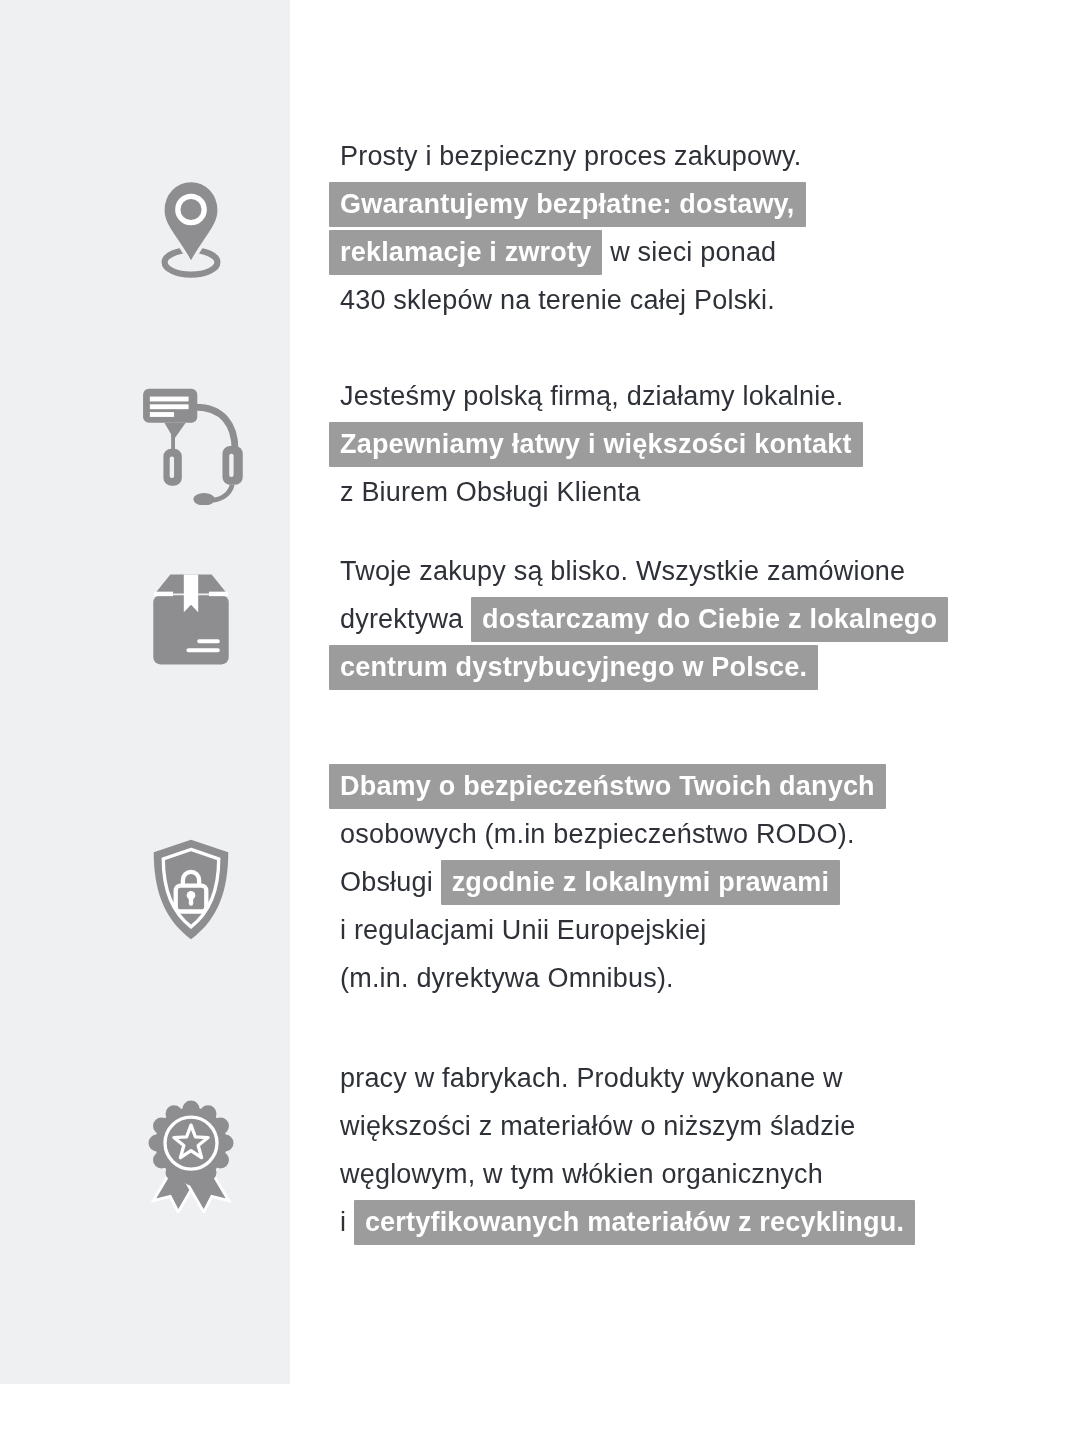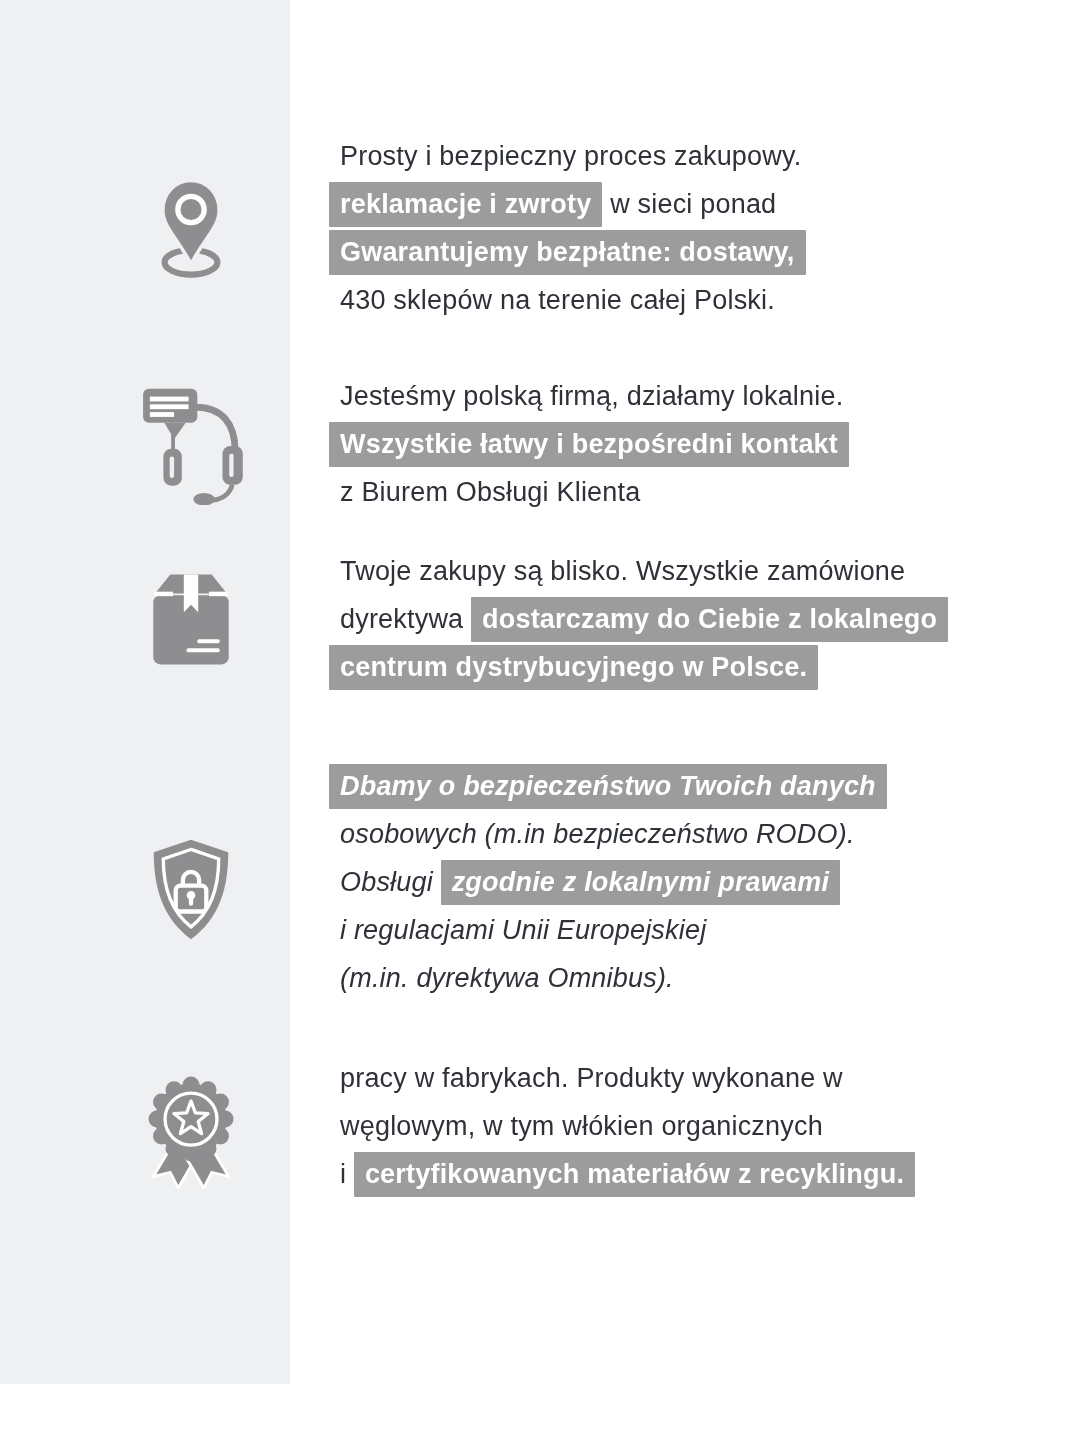--- a/index.html
+++ b/index.html
@@ -28,25 +28,25 @@
         <ellipse cx="50" cy="99" rx="30" ry="14" fill="none" stroke="#8e8e90" stroke-width="7"></ellipse>
         <path d="M50 6 C32 6 18 21 18 40 C18 59 36 73 50 101 C64 73 82 59 82 40 C82 21 68 6 50 6 Z" fill="#8e8e90" stroke="#eef0f1" stroke-width="4"></path>
         <circle cx="50" cy="39" r="15" fill="none" stroke="#ffffff" stroke-width="6"></circle>
       </svg>
     </div>
     <div class="text-cell">
       <div class="line">
           <span class="seg">Prosty i bezpieczny proces zakupowy.</span>
         </div>
       <div class="line">
+          <span class="seg hl">Gwarantujemy bezpłatne: dostawy,</span>
+        </div>
+      <div class="line">
           <span class="seg hl">reklamacje i zwroty</span>
           <span class="seg"> w sieci ponad</span>
-        </div>
-      <div class="line">
-          <span class="seg hl">Gwarantujemy bezpłatne: dostawy,</span>
         </div>
       <div class="line">
           <span class="seg">430 sklepów na terenie całej Polski.</span>
         </div>
     </div>
   </section>
 
   <section class="row" style="top:372px;text-align:center;">
     <div class="icon-cell">
       <svg width="112" height="121" viewBox="0 0 115 125">
@@ -63,21 +63,21 @@
         <rect x="97" y="72" width="4.5" height="24" rx="2" fill="#eef0f1"></rect>
         <path d="M100 104 C98 113 90 119 80 120" stroke="#8e8e90" stroke-width="5" fill="none"></path>
         <ellipse cx="71" cy="119" rx="11" ry="6.5" fill="#8e8e90"></ellipse>
       </svg>
     </div>
     <div class="text-cell">
       <div class="line">
           <span class="seg">Jesteśmy polską firmą, działamy lokalnie.</span>
         </div>
       <div class="line">
-          <span class="seg hl">Wszystkie łatwy i bezpośredni kontakt</span>
+          <span class="seg hl">Zapewniamy łatwy i większości kontakt</span>
         </div>
       <div class="line">
           <span class="seg">z Biurem Obsługi Klienta</span>
         </div>
     </div>
   </section>
 
   <section class="row" style="top:547px;">
     <div class="icon-cell">
       <svg width="90" height="97" viewBox="0 0 100 108">
@@ -97,21 +97,21 @@
       <div class="line">
           <span class="seg">dyrektywa </span>
           <span class="seg hl">dostarczamy do Ciebie z lokalnego</span>
         </div>
       <div class="line">
           <span class="seg hl">centrum dystrybucyjnego w Polsce.</span>
         </div>
     </div>
   </section>
 
-  <section class="row" style="top:762px;font-style:italic;">
+  <section class="row" style="top:762px;">
     <div class="icon-cell">
       <svg width="96" height="107" viewBox="0 0 100 112" style="margin-top:16px;">
         <path d="M50 3 L89 16 C89 53 80 85 50 107 C20 85 11 53 11 16 Z" fill="#8e8e90"></path>
         <path d="M50 13 L79 23 C79 52 72 77 50 94 C28 77 21 52 21 23 Z" fill="none" stroke="#ffffff" stroke-width="3.5"></path>
         <path d="M41.5 51 L41.5 45 A8.5 8.5 0 0 1 58.5 45 L58.5 51" fill="none" stroke="#ffffff" stroke-width="4.5"></path>
         <rect x="34" y="51" width="32" height="27" rx="5" fill="none" stroke="#ffffff" stroke-width="4.5"></rect>
         <circle cx="50" cy="61" r="4.5" fill="#ffffff"></circle>
         <rect x="47.7" y="62" width="4.6" height="10" rx="2.3" fill="#ffffff"></rect>
       </svg>
     </div>
@@ -155,20 +155,23 @@
         <circle cx="56" cy="52" r="38" fill="#8e8e90"></circle>
         <circle cx="56" cy="52" r="27.5" fill="none" stroke="#ffffff" stroke-width="3.5"></circle>
         <path d="M56 33 L60.7 45.5 L74.1 46.1 L63.6 54.5 L67.2 67.4 L56 60 L44.8 67.4 L48.4 54.5 L37.9 46.1 L51.3 45.5 Z" fill="none" stroke="#ffffff" stroke-width="3.5" stroke-linejoin="round"></path>
       </svg>
     </div>
     <div class="text-cell">
       <div class="line">
           <span class="seg">pracy w fabrykach. Produkty wykonane w</span>
         </div>
       <div class="line">
+          <span class="seg">większości z materiałów o niższym śladzie</span>
+        </div>
+      <div class="line">
           <span class="seg">węglowym, w tym włókien organicznych</span>
         </div>
       <div class="line">
           <span class="seg">i </span>
           <span class="seg hl">certyfikowanych materiałów z recyklingu.</span>
         </div>
     </div>
   </section>
 </div>
 

